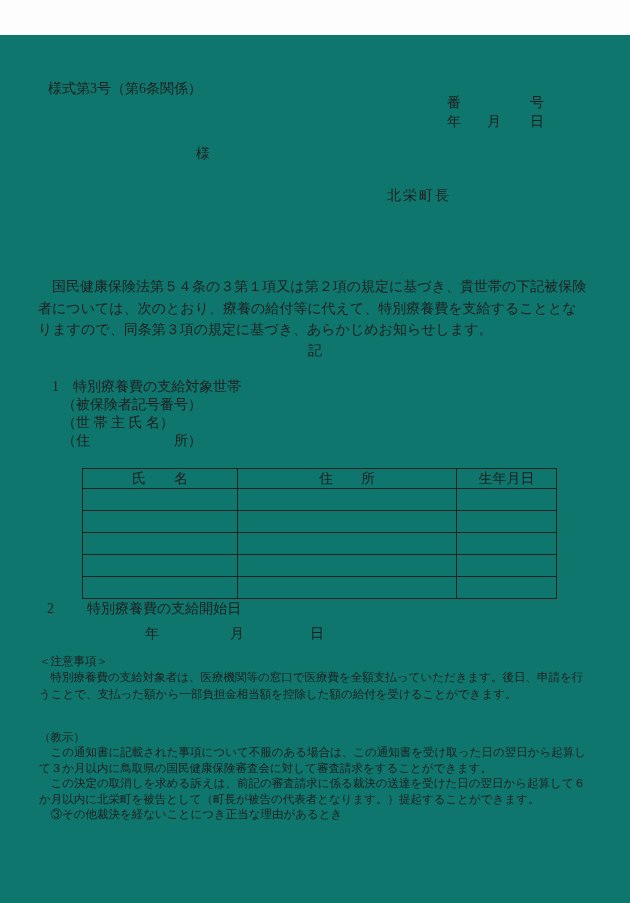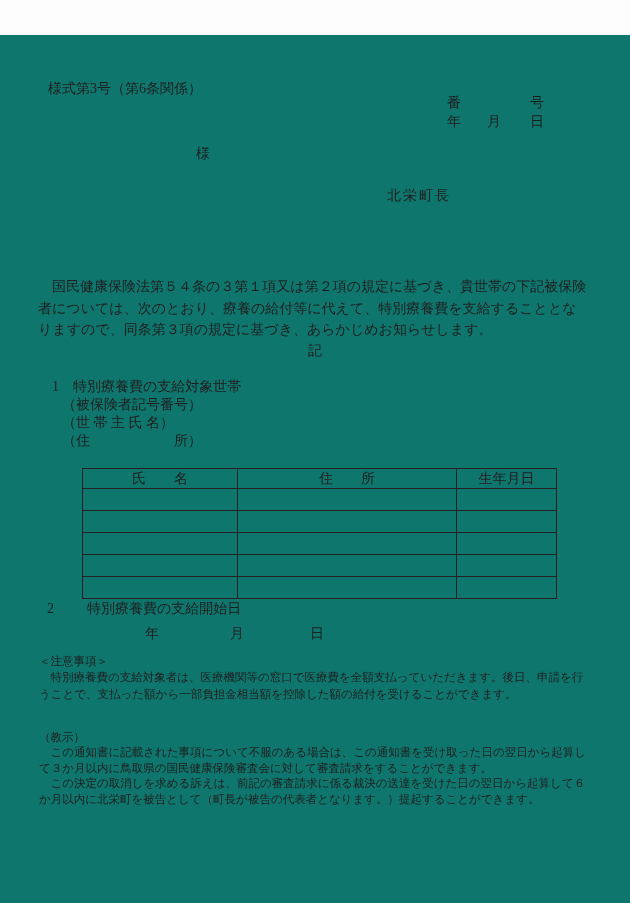--- a/index.html
+++ b/index.html
@@ -114,15 +114,16 @@
 
   <div class="abs notes">
     <p class="heading">＜注意事項＞</p>
     <p>特別療養費の支給対象者は、医療機関等の窓口で医療費を全額支払っていただきます。後日、申請を行うことで、支払った額から一部負担金相当額を控除した額の給付を受けることができます。</p>
   </div>
 
   <div class="abs kyoji">
     <p class="heading">（教示）</p>
     <p>この通知書に記載された事項について不服のある場合は、この通知書を受け取った日の翌日から起算して３か月以内に鳥取県の国民健康保険審査会に対して審査請求をすることができます。</p>
     <p>この決定の取消しを求める訴えは、前記の審査請求に係る裁決の送達を受けた日の翌日から起算して６か月以内に北栄町を被告として（町長が被告の代表者となります。）提起することができます。</p>
+    <p>③その他裁決を経ないことにつき正当な理由があるとき</p>
   </div>
 
 </div>
 
 </body></html>

